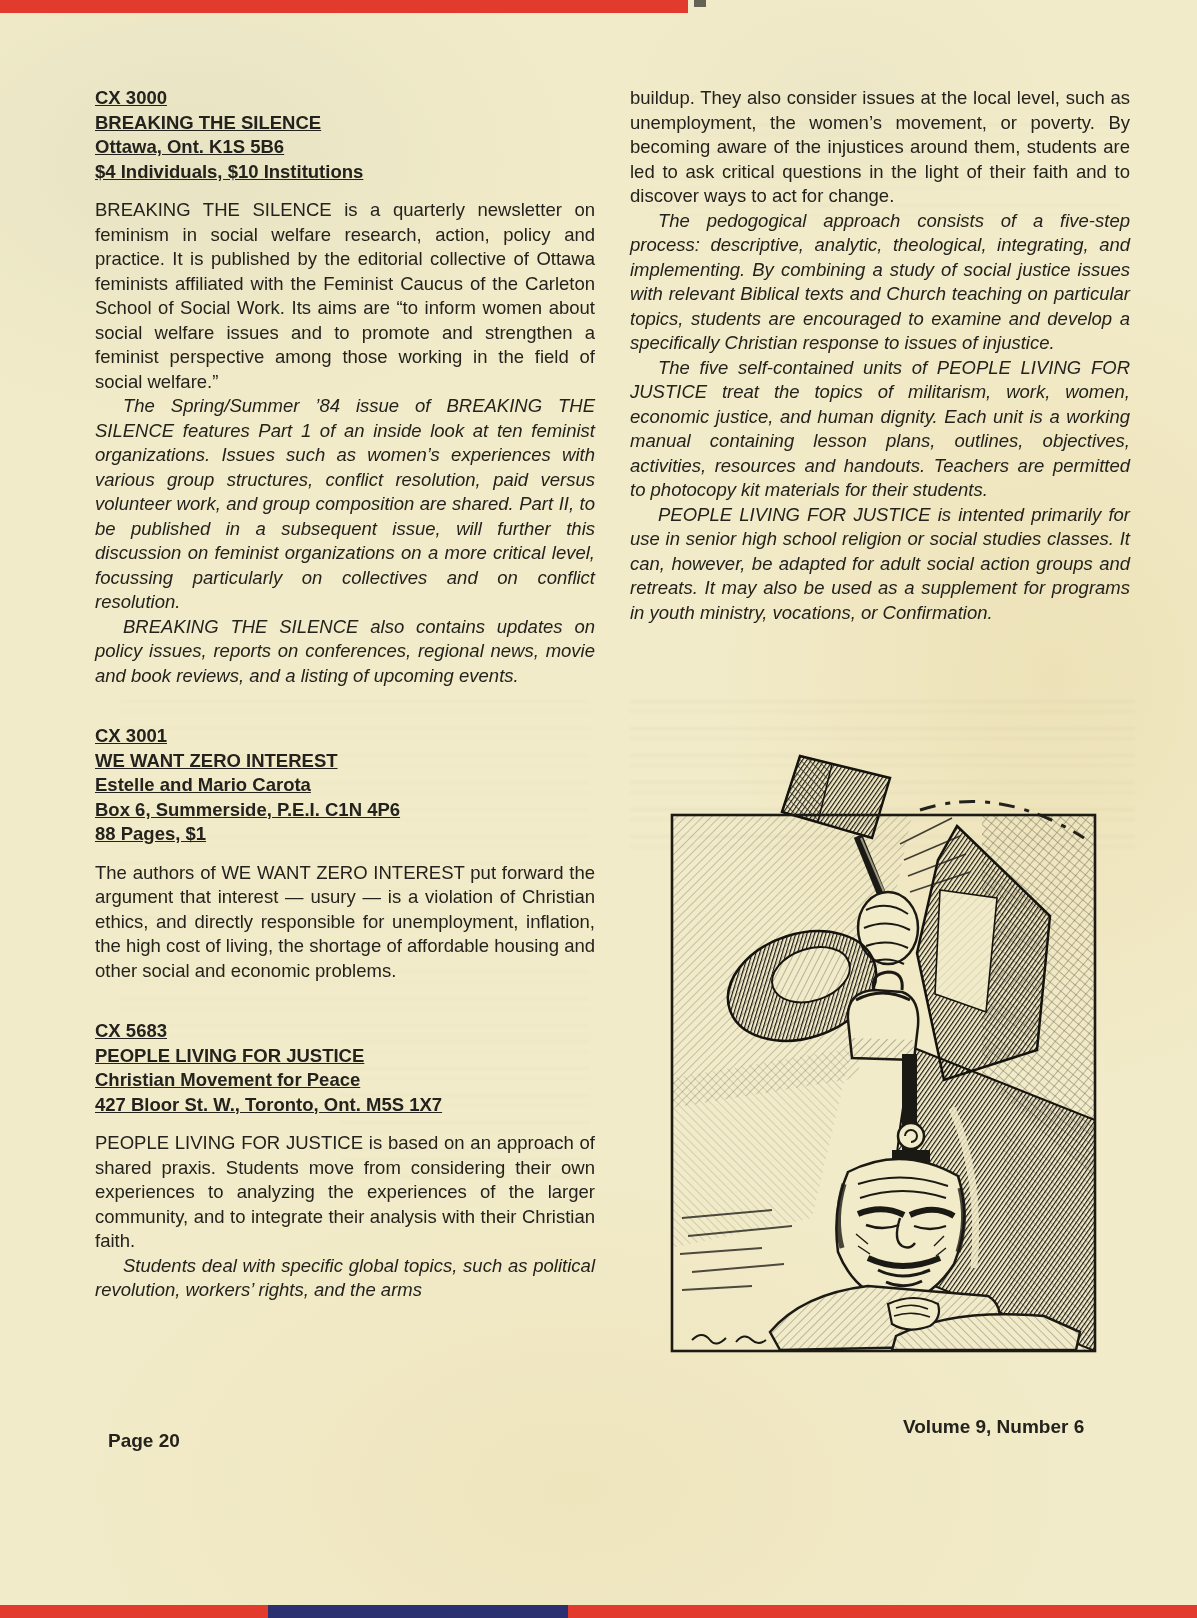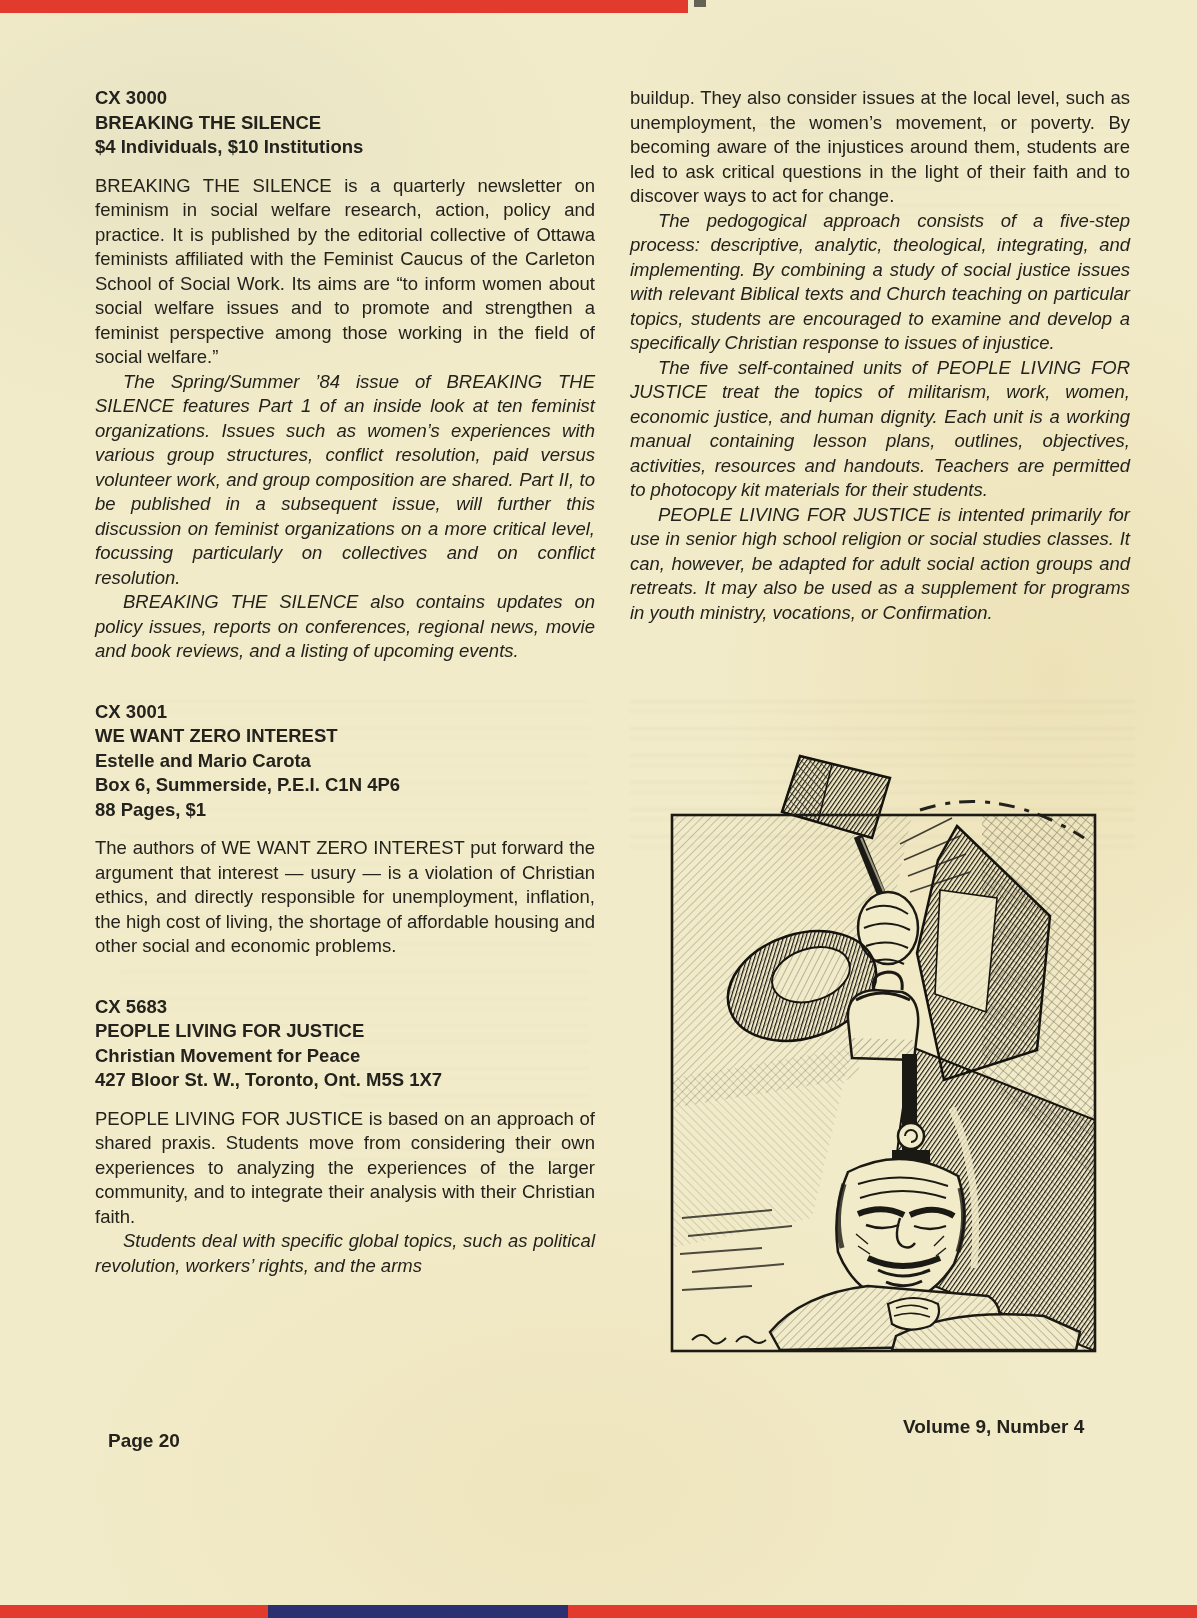--- a/index.html
+++ b/index.html
@@ -28,21 +28,21 @@
   .ghost-b{left:650px;top:96px;width:470px;height:120px;opacity:.28;}
   .ghost-c{left:120px;top:700px;width:470px;height:340px;opacity:.22;}
   .ghost-d{left:340px;top:1040px;width:250px;height:140px;opacity:.3;}
 
   .col{position:absolute;top:86px;width:500px;z-index:2;
     font-size:18.5px;line-height:24.5px;text-align:justify;}
   .col-left{left:95px;}
   .col-right{left:630px;}
 
   .listing-head{font-weight:700;}
-  .listing-head div{white-space:nowrap;}
+  .listing-head div{white-space:nowrap;text-decoration:underline;}
   .sec{margin-top:36px;}
   .sec-first{margin-top:0;}
   p{margin:0;}
   p.after-head{margin-top:14px;}
   p.indent{text-indent:28px;font-style:italic;}
 
   .footer-left{position:absolute;left:108px;top:1430px;z-index:2;
     font-size:19px;font-weight:700;}
   .footer-right{position:absolute;left:903px;top:1416px;z-index:2;
     font-size:19px;font-weight:700;}
@@ -61,20 +61,21 @@
 <div class="ghost ghost-b"></div>
 <div class="ghost ghost-c"></div>
 <div class="ghost ghost-d"></div>
 
 <div class="col col-left">
 
   <div class="sec sec-first">
     <div class="listing-head">
       <div>CX 3000</div>
       <div>BREAKING THE SILENCE</div>
+      <div>Ottawa, Ont. K1S 5B6</div>
       <div>$4 Individuals, $10 Institutions</div>
     </div>
     <p class="after-head">BREAKING THE SILENCE is a quarterly newsletter on feminism in social welfare research, action, policy and practice. It is published by the editorial collective of Ottawa feminists affiliated with the Feminist Caucus of the Carleton School of Social Work. Its aims are “to inform women about social welfare issues and to promote and strengthen a feminist perspective among those working in the field of social welfare.”</p>
     <p class="indent">The Spring/Summer ’84 issue of BREAKING THE SILENCE features Part 1 of an inside look at ten feminist organizations. Issues such as women’s experiences with various group structures, conflict resolution, paid versus volunteer work, and group composition are shared. Part II, to be published in a subsequent issue, will further this discussion on feminist organizations on a more critical level, focussing particularly on collectives and on conflict resolution.</p>
     <p class="indent">BREAKING THE SILENCE also contains updates on policy issues, reports on conferences, regional news, movie and book reviews, and a listing of upcoming events.</p>
   </div>
 
   <div class="sec">
     <div class="listing-head">
       <div>CX 3001</div>
@@ -211,13 +212,13 @@
 
   <path d="M236 556 Q262 544 286 556 Q290 570 278 578 Q256 586 240 576 Z" fill="#f2ebc9" stroke="#1b1914" stroke-width="2.2"></path>
   <path d="M244 560 Q260 554 276 561 M242 568 Q260 562 278 569" fill="none" stroke="#1b1914" stroke-width="1.6"></path>
 
   <path d="M40 592 q10 -10 18 0 q6 8 16 -2 m10 4 q8 -10 16 -2 q6 6 14 0" fill="none" stroke="#1b1914" stroke-width="2"></path>
 
   <rect x="20" y="67" width="423" height="536" fill="none" stroke="#1c1a15" stroke-width="2.6"></rect>
 </svg>
 
 <div class="footer-left">Page 20</div>
-<div class="footer-right">Volume 9, Number 4</div>
+<div class="footer-right">Volume 9, Number 6</div>
 
 </body></html>

